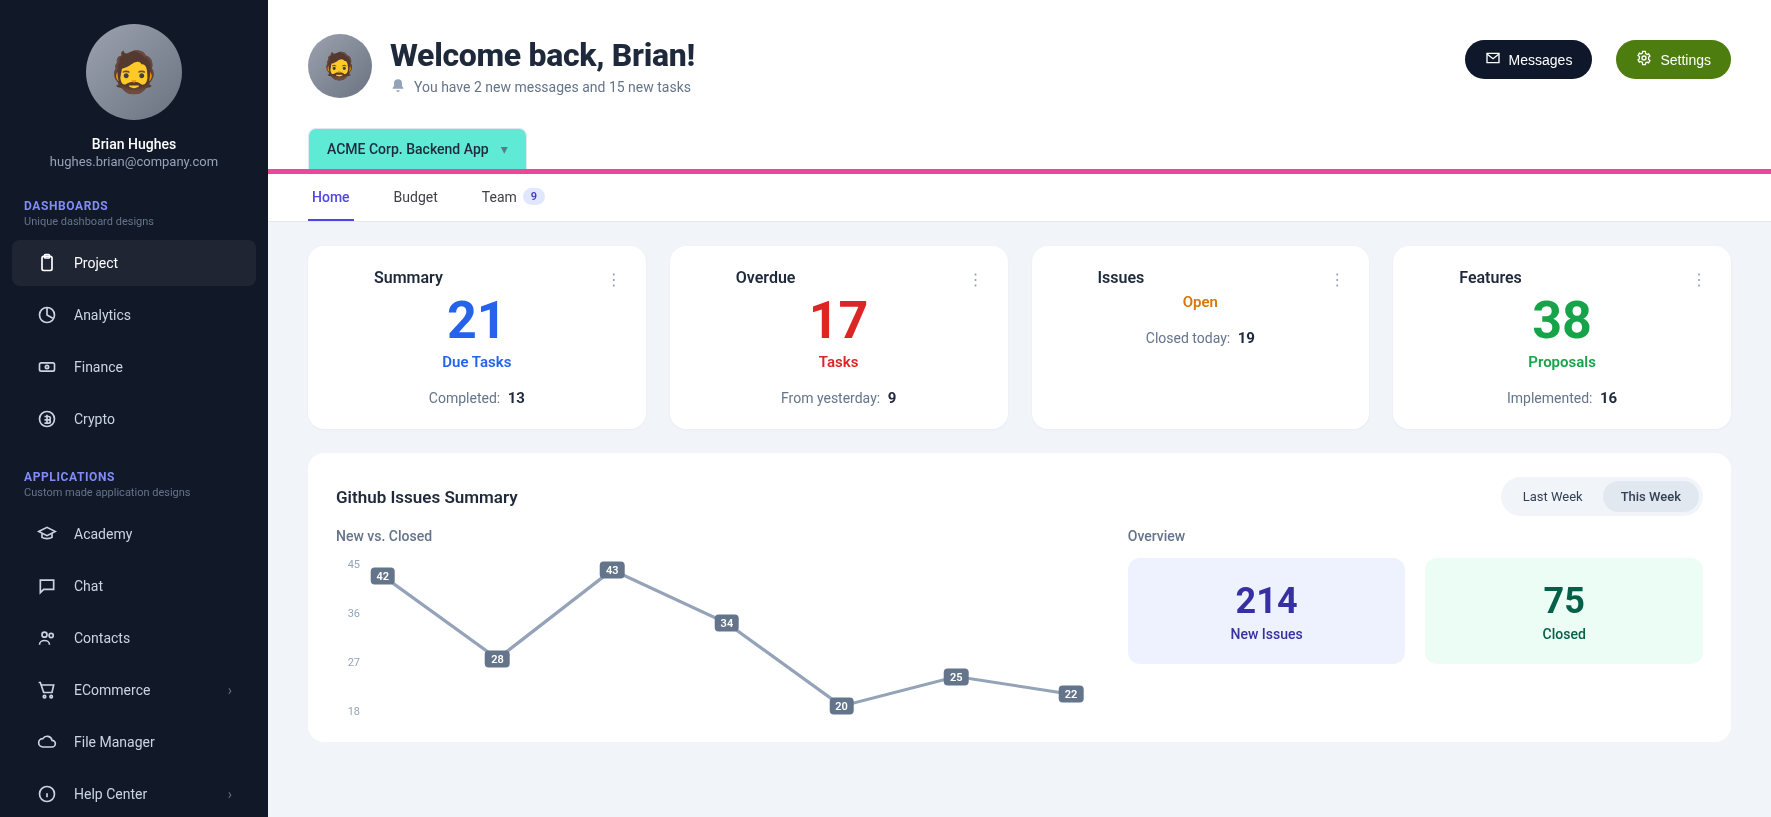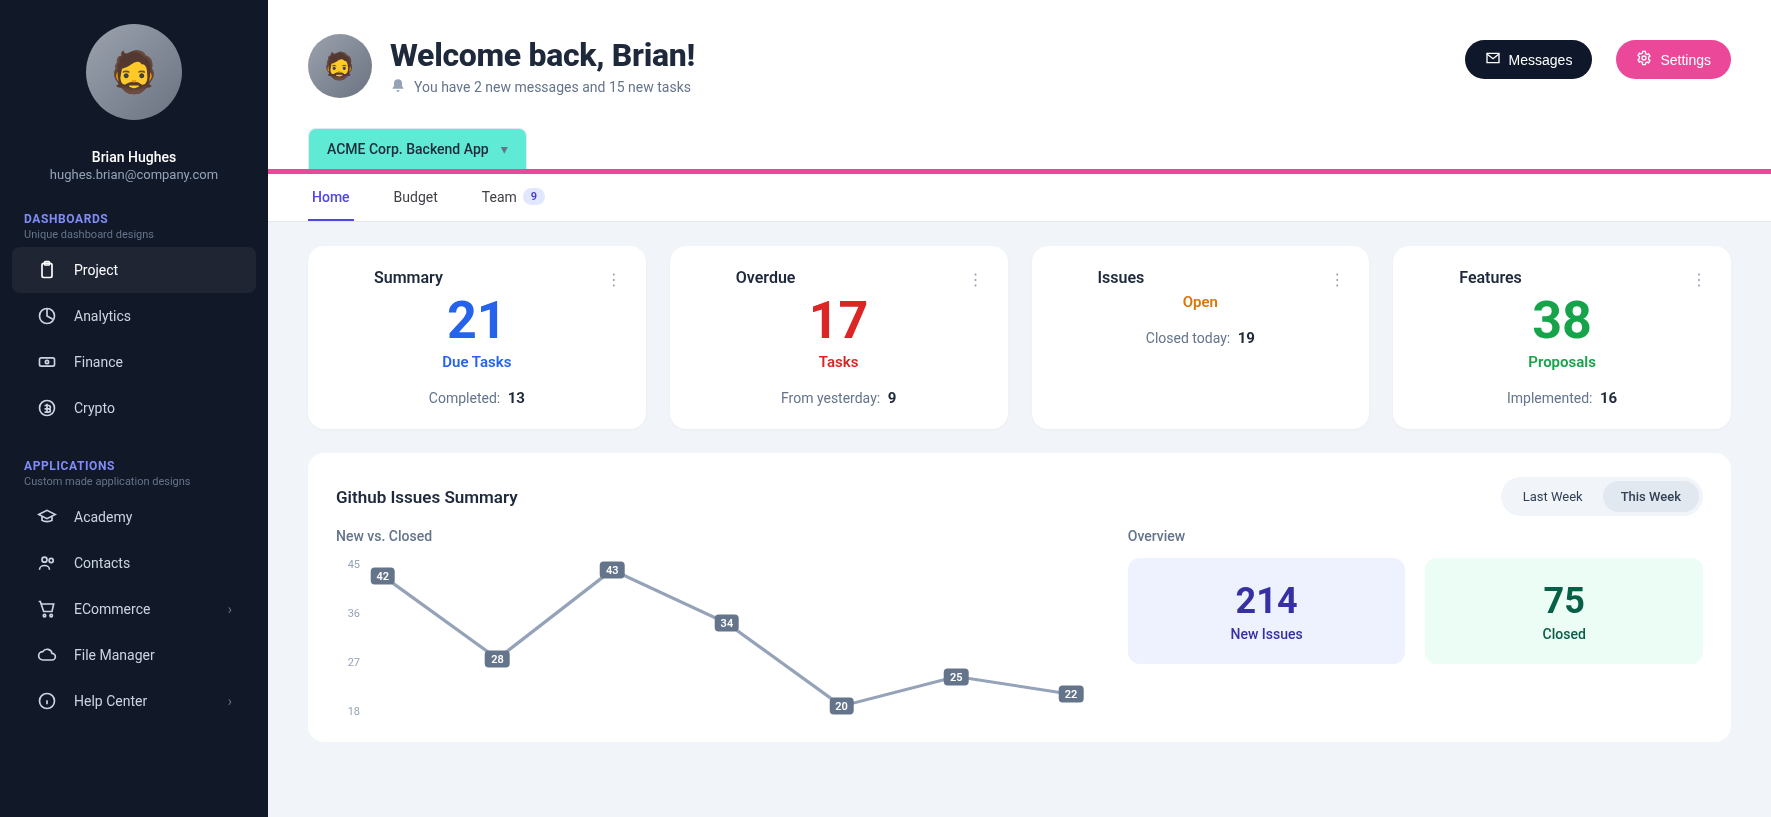--- a/index.html
+++ b/index.html
@@ -3,43 +3,43 @@
 <meta charset="utf-8">
 <style>
 * { margin:0; padding:0; box-sizing:border-box; }
 body { font-family: -apple-system, BlinkMacSystemFont, "Segoe UI", Roboto, Helvetica, Arial, sans-serif; background:#f1f5f9; color:#1e293b; overflow:hidden; }
 .app { display:flex; width:1771px; height:817px; }
 
 
 .sidebar { width:268px; background:#111827; color:#fff; height:100%; overflow-y:auto; padding:24px 0 12px; flex-shrink:0; }
 .side-profile { display:flex; flex-direction:column; align-items:center; padding:0 24px 20px; }
 .avatar-lg { width:96px; height:96px; border-radius:50%; background:linear-gradient(135deg,#9ca3af,#6b7280); display:flex; align-items:center; justify-content:center; font-size:40px; color:#fff; margin-bottom:16px; }
-.side-name { font-size:14px; font-weight:500; color:#fff; margin-bottom:2px;margin-top:13px; }
+.side-name { font-size:14px; font-weight:500; color:#fff; margin-bottom:2px; }
 .side-email { font-size:13px; color:#94a3b8; }
 .side-group { padding:10px 24px 6px; }
 .side-group-title { font-size:12px; font-weight:700; color:#818cf8; letter-spacing:.05em; text-transform:uppercase; }
 .side-group-sub { font-size:11px; color:#64748b; margin-top:2px; }
-.side-item { display:flex; align-items:center; gap:16px; padding:12px 24px; font-size:14px; color:#cbd5e1; cursor:pointer; border-radius:0; margin:0 12px; border-radius:8px; position:relative; }
+.side-item { display:flex; align-items:center; gap:16px; padding:12px 24px; font-size:14px; color:#cbd5e1; cursor:pointer; border-radius:0; margin:6px 12px; border-radius:8px; position:relative; }
 .side-item.active { background:rgba(255,255,255,.06); color:#fff; }
 .side-item .ic { width:22px; height:22px; display:flex; align-items:center; justify-content:center; flex-shrink:0; }
 .side-item .chev { margin-left:auto; color:#64748b; }
 .ic svg { width:20px; height:20px; }
 
 
 .main { flex:1; display:flex; flex-direction:column; overflow:hidden; }
 .header { background:#fff; padding:34px 40px 0 40px; }
 .header-row { display:flex; align-items:flex-start; justify-content:space-between; }
 .hdr-left { display:flex; align-items:center; gap:18px; }
 .avatar-md { width:64px; height:64px; border-radius:50%; background:linear-gradient(135deg,#9ca3af,#6b7280); display:flex; align-items:center; justify-content:center; font-size:26px; color:#fff; flex-shrink:0; }
 .welcome { font-size:32px; font-weight:800; color:#1e293b; letter-spacing:-.01em; }
 .welcome-sub { display:flex; align-items:center; gap:8px; color:#64748b; font-size:14px; margin-top:4px; }
 .hdr-buttons { display:flex; gap:24px; padding-top:6px; }
 .btn { display:flex; align-items:center; gap:8px; padding:10px 20px; border-radius:999px; font-size:14px; font-weight:500; border:none; cursor:pointer; color:#fff; }
 .btn-dark { background:#0f172a; }
-.btn-primary { background:#ec4899; }
+.btn-primary { background:#4d7c0f; }
 
 .project-sel { margin-top:30px; display:inline-flex; align-items:center; gap:12px; background:#5eead4; border:1px solid #e2e8f0; border-bottom:none; padding:12px 18px; border-radius:8px 8px 0 0; font-size:14px; font-weight:500; color:#1e293b; cursor:pointer; }
 
 
 .tabs { background:#fff; border-top:5px solid #ec4899; border-bottom:1px solid #e2e8f0; padding:0 40px; display:flex; gap:36px; }
 .tab { padding:14px 4px; font-size:14px; color:#3f3f46; cursor:pointer; display:flex; align-items:center; gap:6px; border-bottom:2px solid transparent; }
 .tab.active { color:#4f46e5; border-bottom-color:#4f46e5; font-weight:500; }
 .badge { background:#e0e7ff; color:#4338ca; border-radius:999px; font-size:11px; padding:2px 8px; font-weight:600; }
 
 
@@ -141,20 +141,28 @@
     </div>
 
     <div class="side-item">
       <span class="ic">
           <svg viewBox="0 0 24 24" fill="none" stroke="currentColor" stroke-width="2">
             <path d="M2 9l10-5 10 5-10 5z"></path>
             <path d="M6 11v5c3 2 9 2 12 0v-5"></path>
           </svg>
         </span>
       <span>Academy</span>
+    </div>
+    <div class="side-item">
+      <span class="ic">
+          <svg viewBox="0 0 24 24" fill="none" stroke="currentColor" stroke-width="2">
+            <path d="M4 5h16v11H8l-4 4z"></path>
+          </svg>
+        </span>
+      <span>Chat</span>
     </div>
     <div class="side-item">
       <span class="ic">
           <svg viewBox="0 0 24 24" fill="none" stroke="currentColor" stroke-width="2">
             <circle cx="9" cy="8" r="3"></circle>
             <circle cx="17" cy="9" r="2.5"></circle>
             <path d="M3 20c0-3 3-5 6-5s6 2 6 5"></path>
           </svg>
         </span>
       <span>Contacts</span>

